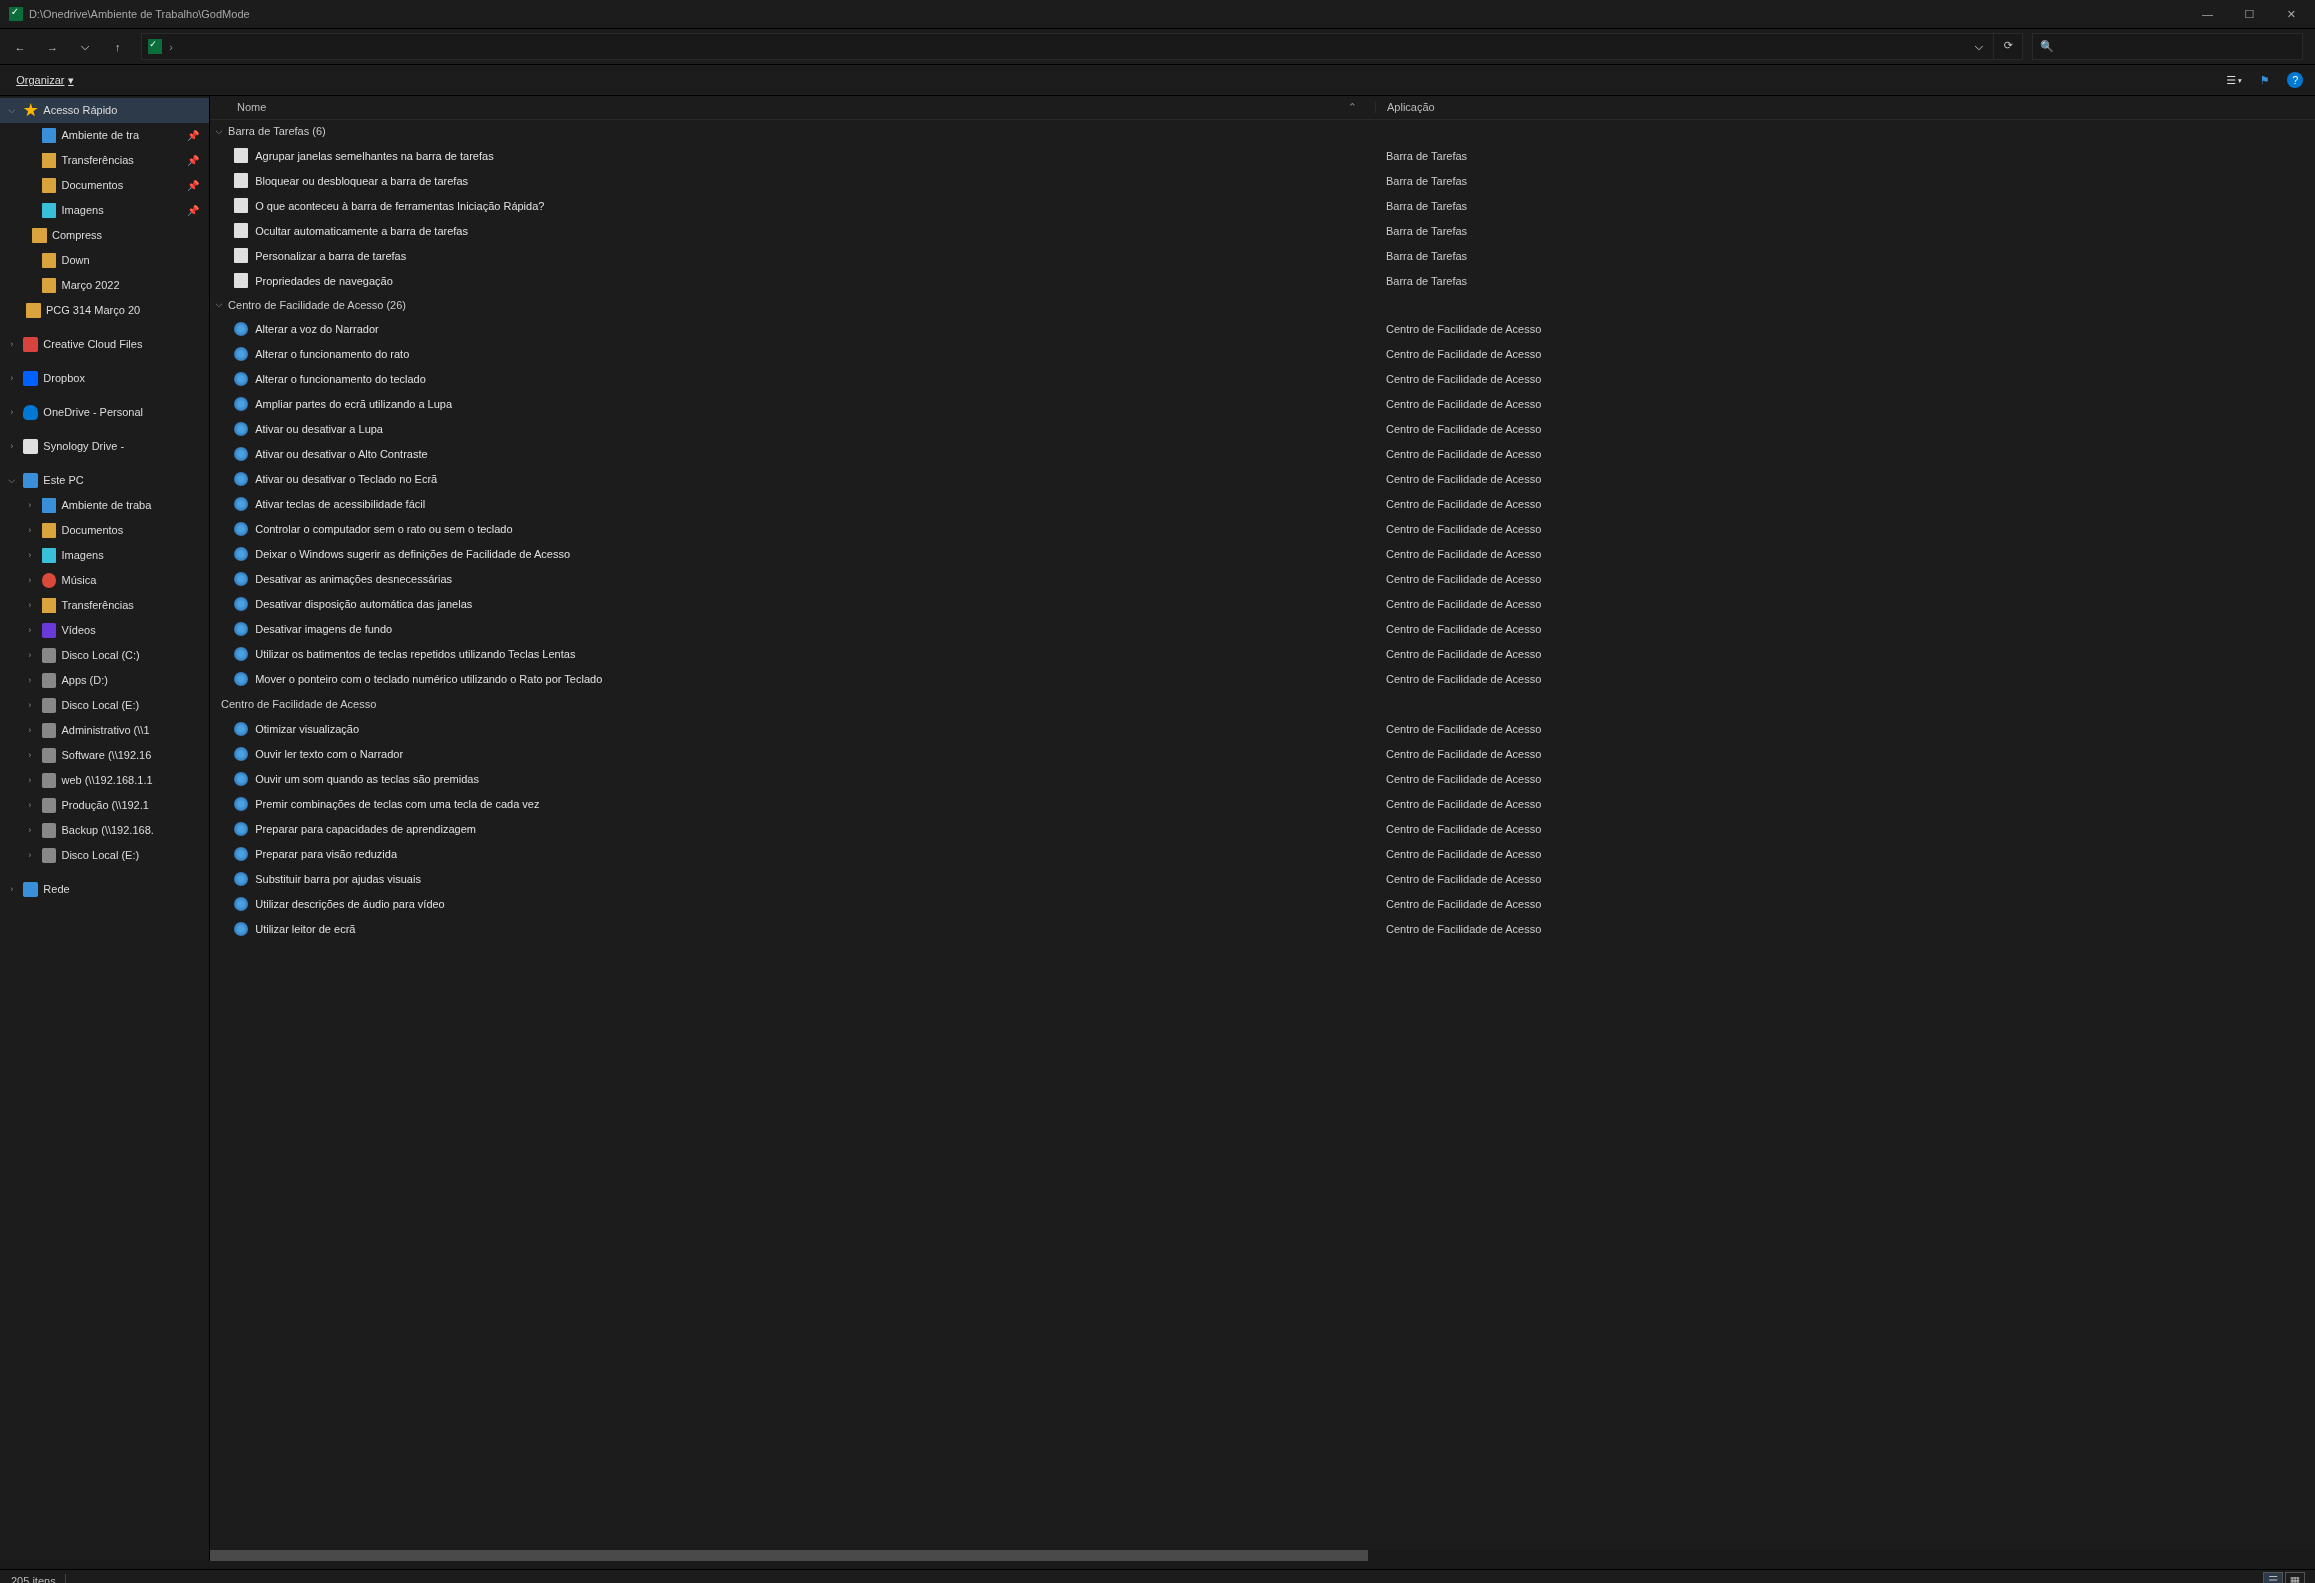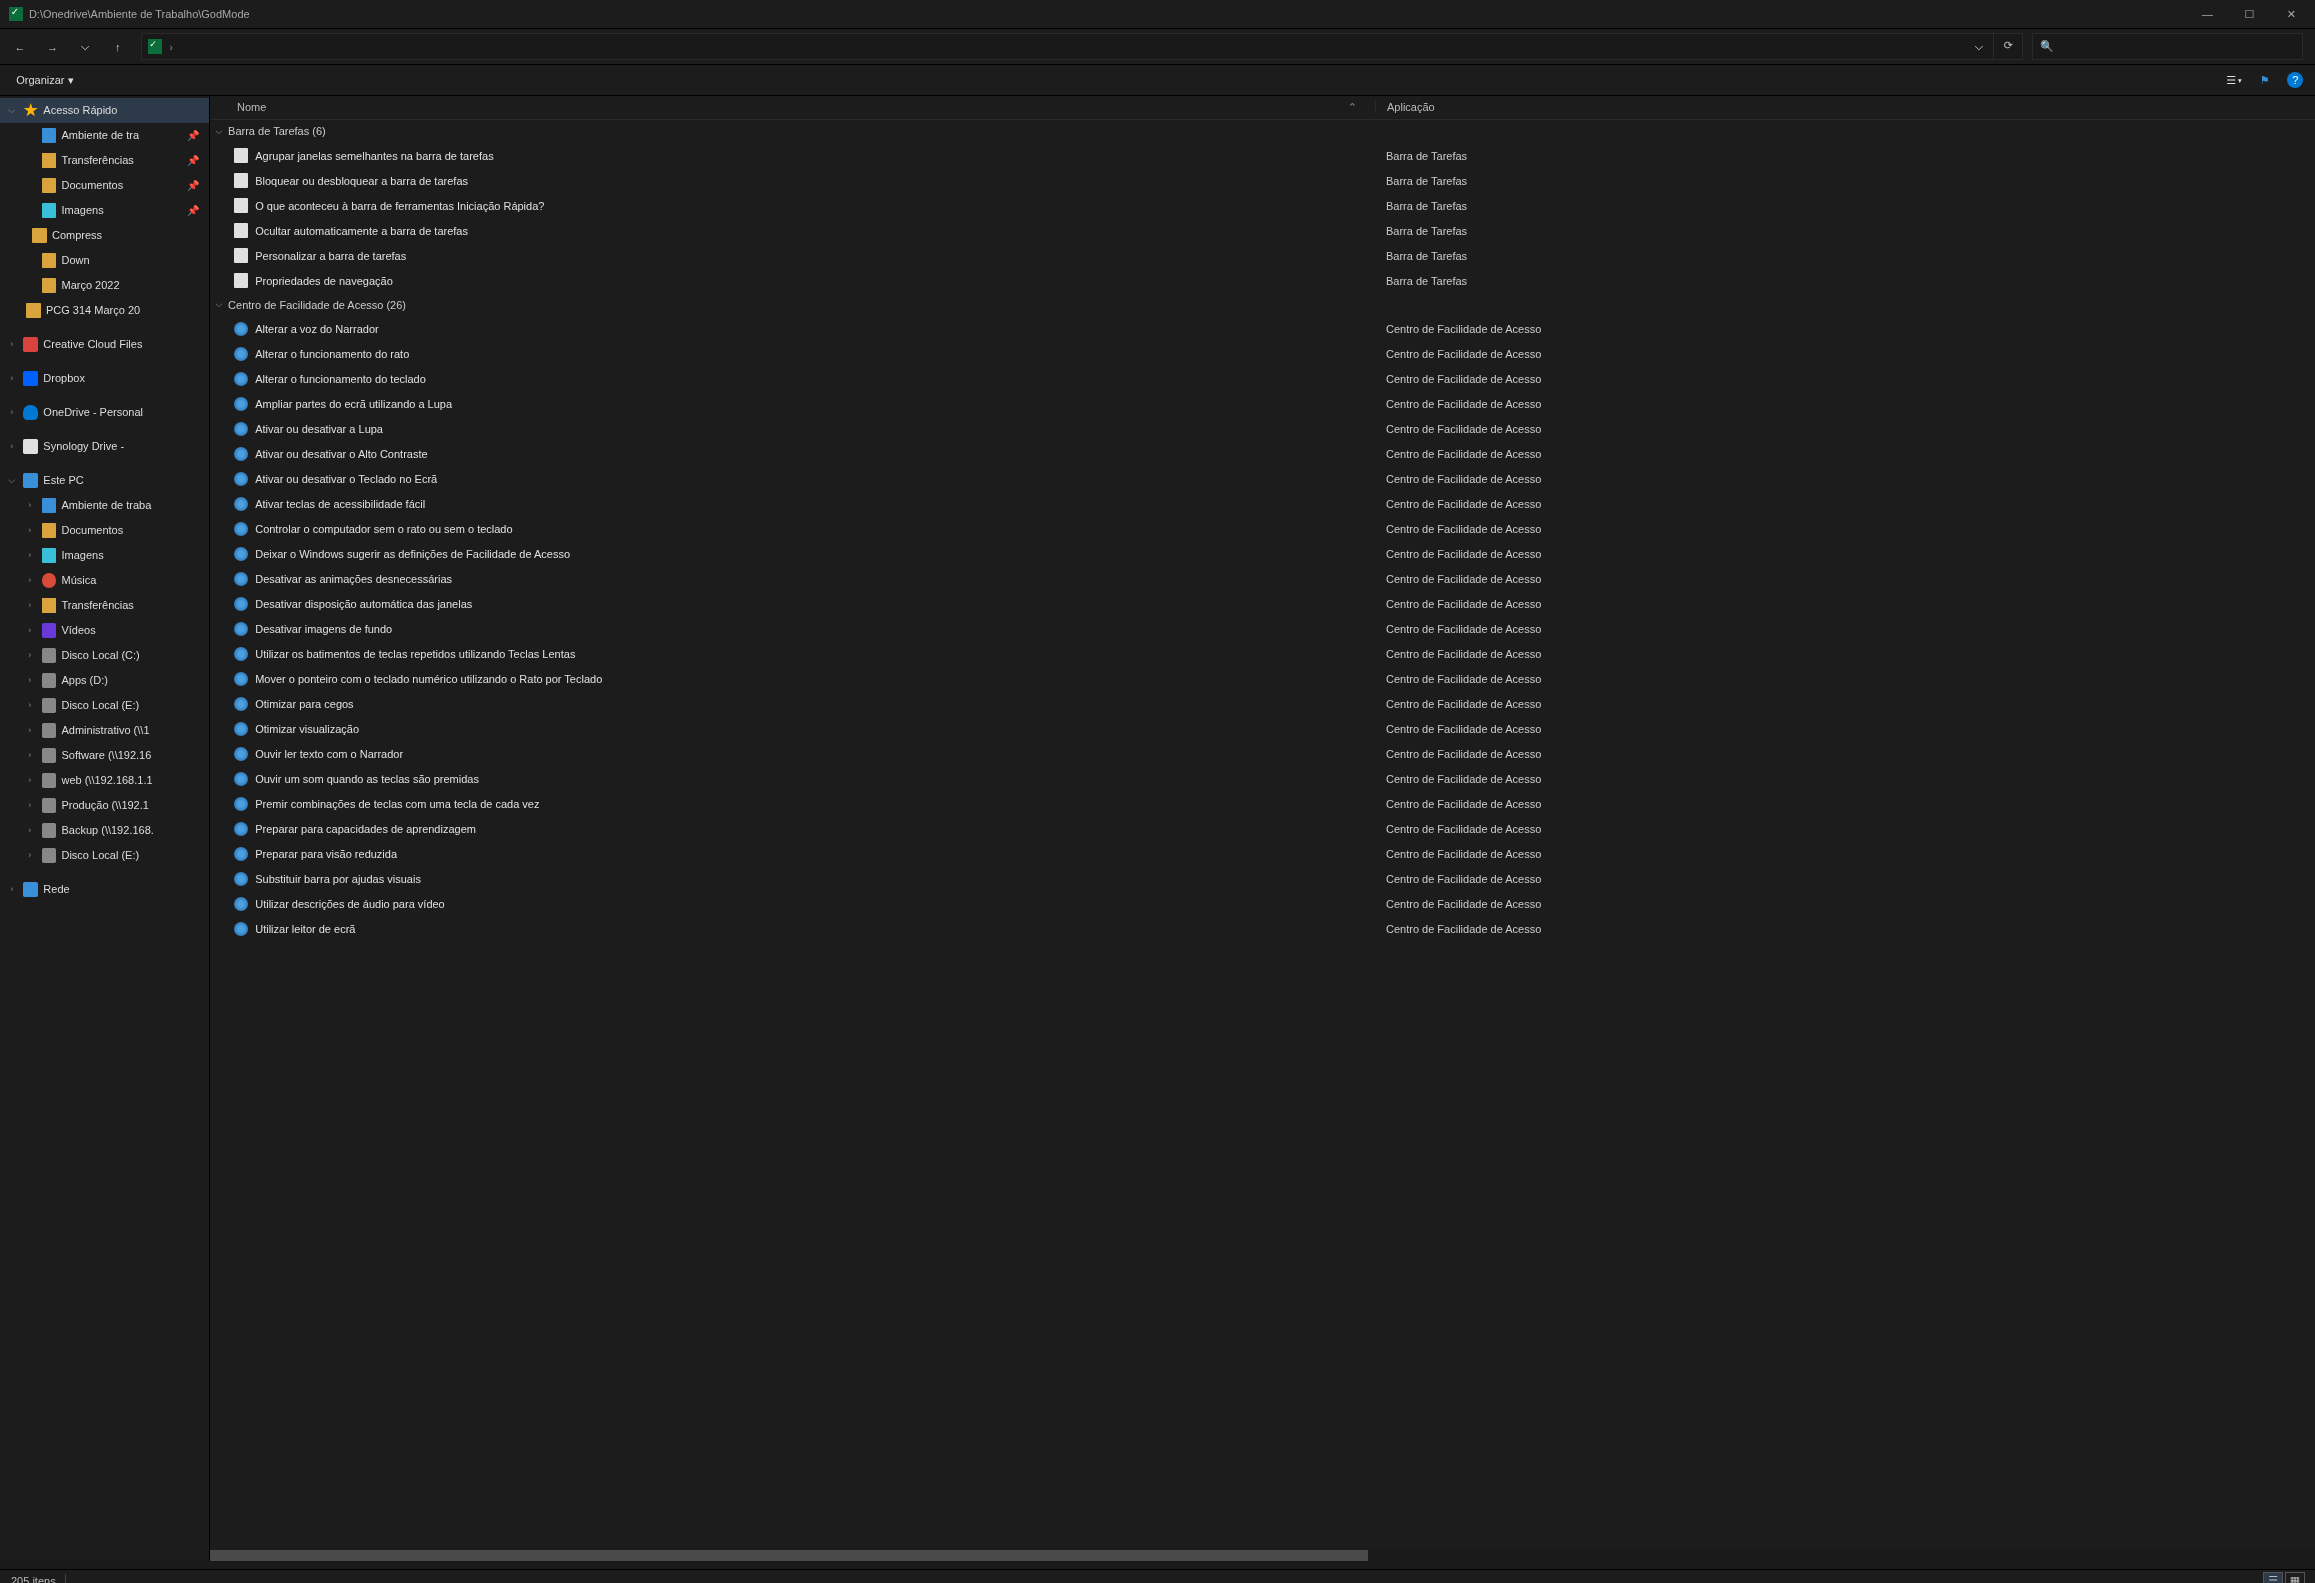--- a/index.html
+++ b/index.html
@@ -17,21 +17,21 @@
 .addr-wrap { flex:1; display:flex; align-items:center; background:#191919; height:27px; margin:0 5.4px; border:0.9px solid #2a2a2a; }
 .addr-icon { width:14.5px; height:14.5px; background:#0a6d3a; margin:0 5.4px; display:inline-block; position:relative; }
 .addr-icon::after { content:"✓"; color:#fff; font-size:9px; position:absolute; left:1.8px; top:0; }
 .addr-sep { color:#888; margin:0 1.8px; }
 .addr-right { margin-left:auto; display:flex; }
 .refresh-btn { width:29px; height:27px; display:flex; align-items:center; justify-content:center; color:#ccc; border-left:0.9px solid #2a2a2a; cursor:pointer; }
 .search-box { width:271px; height:27px; background:#191919; margin-right:7.2px; border:0.9px solid #2a2a2a; display:flex; align-items:center; padding:0 7.2px; color:#888; }
 .search-box .s-icon { margin-right:5.4px; }
 
 .toolbar { height:31px; background:#1c1c1c; display:flex; align-items:center; padding:0 9px; border-bottom:0.9px solid #000; }
-.org-btn { display:flex; align-items:center; color:#ddd; padding:3.6px 7.2px; cursor:pointer; border-radius:2.7px; }
+.org-btn { display:flex; align-items:center; color:#ddd; padding:3.6px 7.2px; cursor:pointer; border-radius:2.7px;text-decoration:underline; }
 .toolbar-right { margin-left:auto; display:flex; align-items:center; gap:7.2px; }
 .tb-icon { width:23.5px; height:23.5px; display:flex; align-items:center; justify-content:center; cursor:pointer; border-radius:2.7px; }
 .help-circle { width:16.3px; height:16.3px; border-radius:50%; background:#0078d4; color:#fff; display:flex; align-items:center; justify-content:center; font-size:11px; }
 
 .main { display:flex; height:calc(100% - 29px - 36px - 31px - 22px); }
 .sidebar { width:210px; background:#1c1c1c; overflow-y:auto; border-right:0.9px solid #000; padding-top:1.8px; }
 .sb-item { display:flex; align-items:center; height:25px; padding:0 5.4px; cursor:pointer; }
 .sb-item.selected { background:#2d3a4a; }
 .sb-chev { width:12.7px; text-align:center; color:#888; font-size:9px; }
 .sb-icon { width:14.5px; height:14.5px; margin:0 5.4px; display:inline-block; }
@@ -453,24 +453,20 @@
           <div class="item-app">Centro de Facilidade de Acesso</div>
         </div>
         <div class="item-row">
           <div class="item-name">
             <span class="item-icon ico-ease"></span>
             <span>Mover o ponteiro com o teclado numérico utilizando o Rato por Teclado</span>
           </div>
           <div class="item-app">Centro de Facilidade de Acesso</div>
         </div>
         <div class="item-row">
-          <div class="item-name">
-            <span class="item-icon ico-ease"></span>
-            <span>Otimizar para cegos</span>
-          </div>
           <div class="item-app">Centro de Facilidade de Acesso</div>
         </div>
         <div class="item-row">
           <div class="item-name">
             <span class="item-icon ico-ease"></span>
             <span>Otimizar visualização</span>
           </div>
           <div class="item-app">Centro de Facilidade de Acesso</div>
         </div>
         <div class="item-row">

